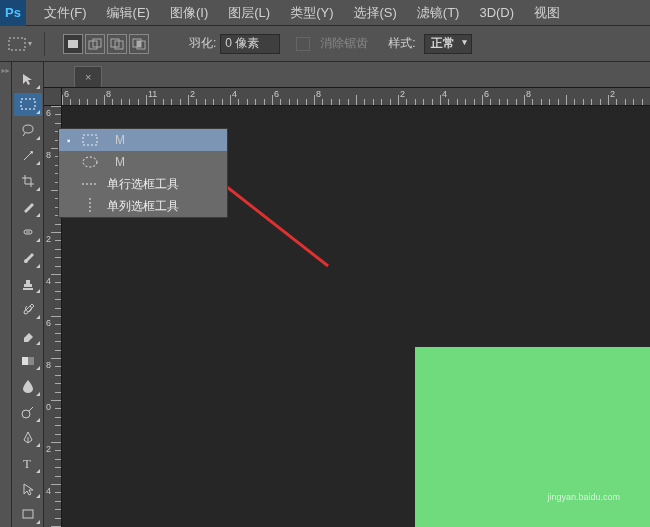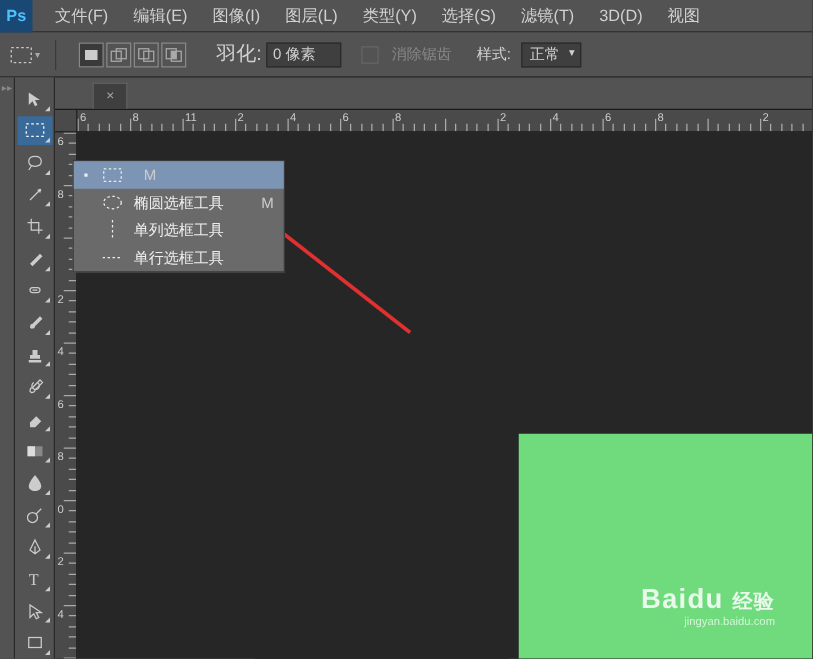--- a/index.html
+++ b/index.html
@@ -62,22 +62,22 @@
 }
 .opt-square {
   width: 20px;
   height: 20px;
   border: 1px solid #888;
   display: flex;
   align-items: center;
   justify-content: center;
 }
 .opt-label {
-  margin-left: 8px;
-  font-size: 16px;
+  margin-left: 24px;
+  font-size: 12px;
 }
 .opt-input {
   background: #3f3f3f;
   border: 1px solid #2a2a2a;
   color: #d1d1d1;
   width: 60px;
   height: 20px;
   padding: 0 4px;
   font-size: 12px;
 }
@@ -90,20 +90,21 @@
 .opt-dim { color: #888; margin-left: 6px; }
 .style-label { margin-left: 16px; }
 .style-select {
   background: #3f3f3f;
   border: 1px solid #2a2a2a;
   color: #d1d1d1;
   height: 20px;
   padding: 0 16px 0 6px;
   margin-left: 4px;
   position: relative;
+  font-weight: bold;
 }
 .divider-v {
   width: 1px;
   height: 24px;
   background: #3a3a3a;
   margin: 0 6px;
 }
 .workspace {
   display: flex;
   height: calc(100% - 62px);
@@ -633,24 +634,20 @@
         <div class="ruler-num-v" style="top: 380px;">4</div>
         <div class="ruler-tick-v" style="top: 386.4px;"></div>
         <div class="ruler-tick-v" style="top: 394.8px;"></div>
         <div class="ruler-tick-v" style="top: 403.2px;"></div>
         <div class="ruler-tick-v" style="top: 411.6px;"></div>
         <div class="ruler-tick-v" style="top: 420px; width: 10px;"></div>
       </div>
 
     <div class="green-rect">
       <div class="watermark">
-        <div class="big">
-          <span>Baidu</span>
-          <span style="font-size:16px">经验</span>
-        </div>
         <div class="small">jingyan.baidu.com</div>
       </div>
     </div>
   </div>
 </div>
 
 <div class="flyout" id="flyout">
     <div class="flyout-item selected">
       <span class="flyout-bullet">▪</span>
       <span class="flyout-icon">
@@ -660,38 +657,37 @@
       </span>
       <span class="flyout-key">M</span>
     </div>
     <div class="flyout-item">
       <span class="flyout-bullet"></span>
       <span class="flyout-icon">
         <svg width="16" height="12">
           <ellipse cx="8" cy="6" rx="7" ry="5" fill="none" stroke="#eee" stroke-dasharray="2,2"></ellipse>
         </svg>
       </span>
-      <span class="flyout-label">椭圆选框工具</span>
       <span class="flyout-key">M</span>
+    </div>
+    <div class="flyout-item">
+      <span class="flyout-bullet"></span>
+      <span class="flyout-icon">
+        <svg width="16" height="6">
+          <line x1="0" y1="3" x2="16" y2="3" stroke="#eee" stroke-dasharray="2,2"></line>
+        </svg>
+      </span>
+      <span class="flyout-label">单行选框工具</span>
+      <span class="flyout-key"></span>
     </div>
     <div class="flyout-item">
       <span class="flyout-bullet"></span>
       <span class="flyout-icon">
         <svg width="6" height="16">
           <line x1="3" y1="0" x2="3" y2="16" stroke="#eee" stroke-dasharray="2,2"></line>
         </svg>
       </span>
       <span class="flyout-label">单列选框工具</span>
       <span class="flyout-key"></span>
     </div>
-    <div class="flyout-item">
-      <span class="flyout-bullet"></span>
-      <span class="flyout-icon">
-        <svg width="16" height="6">
-          <line x1="0" y1="3" x2="16" y2="3" stroke="#eee" stroke-dasharray="2,2"></line>
-        </svg>
-      </span>
-      <span class="flyout-label">单行选框工具</span>
-      <span class="flyout-key"></span>
-    </div>
   </div>
 
 <div class="arrow-line"></div>
 
 </body></html>

